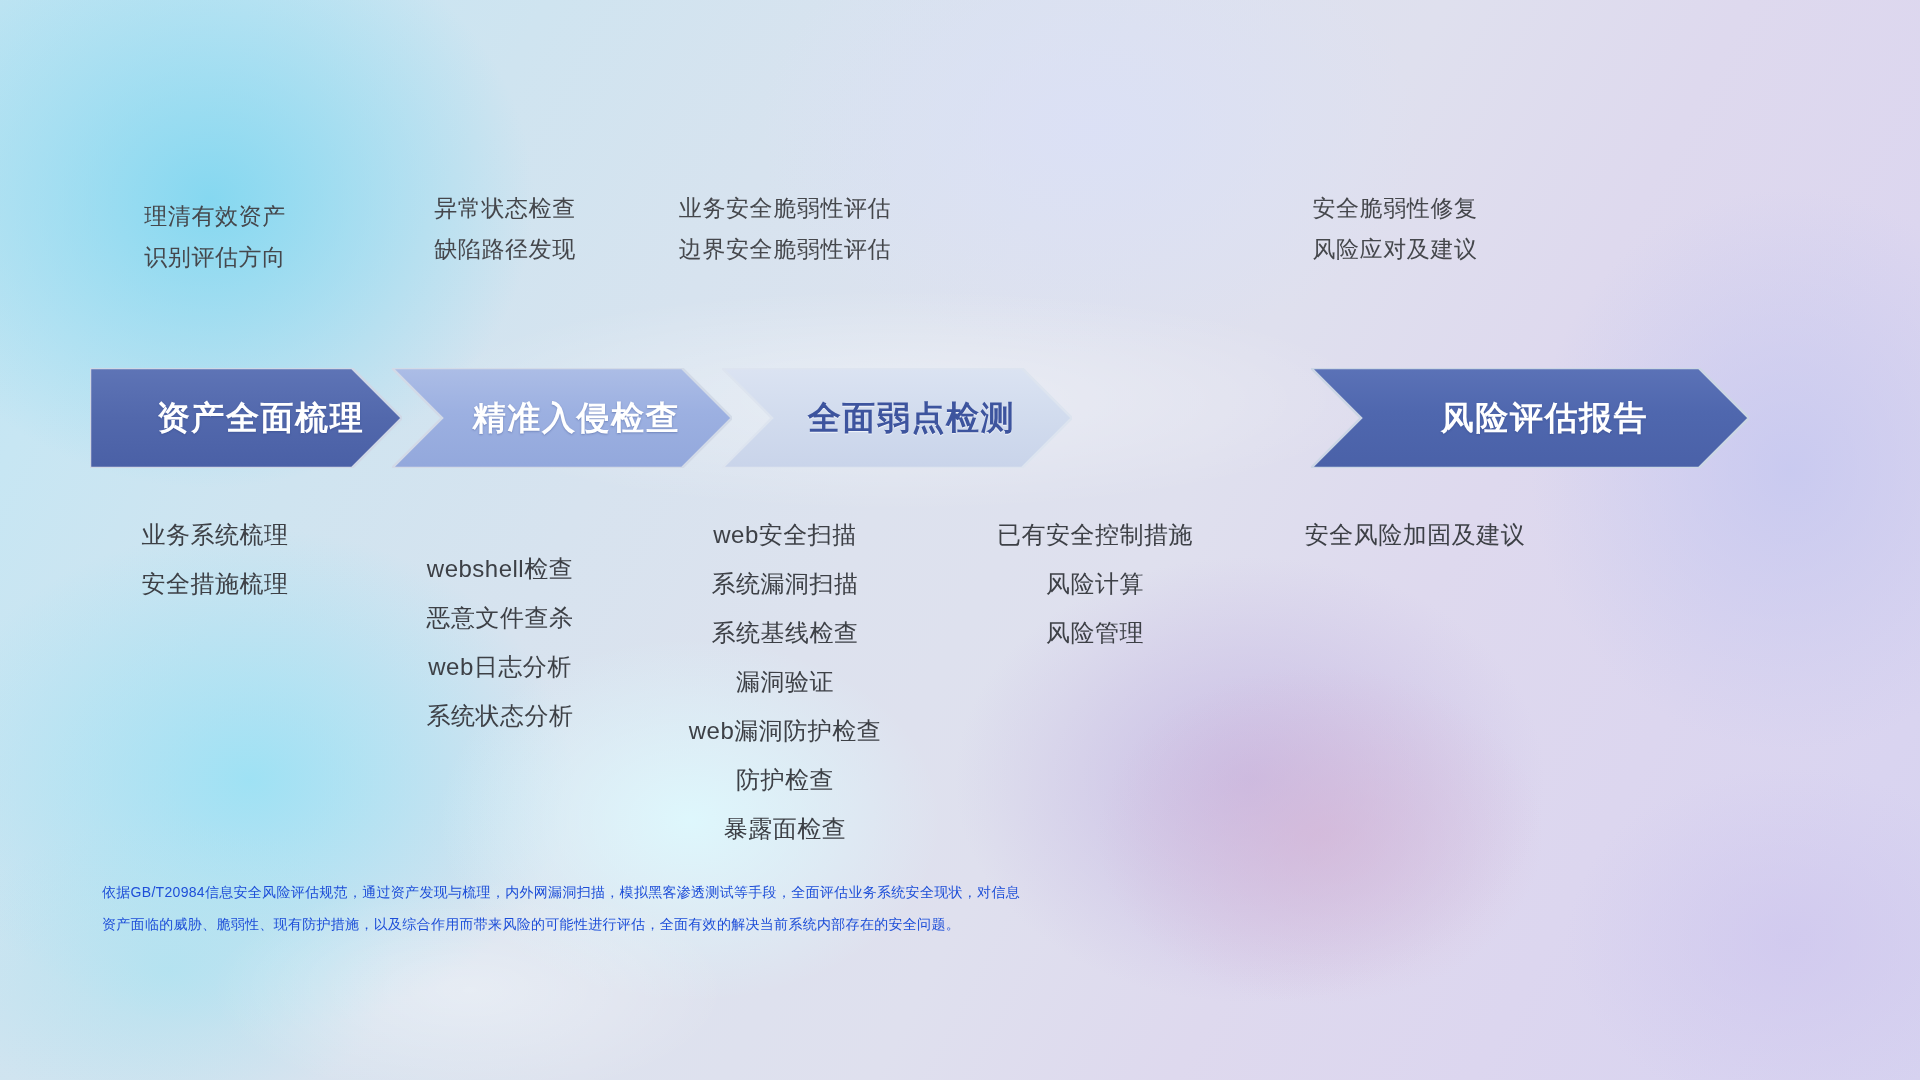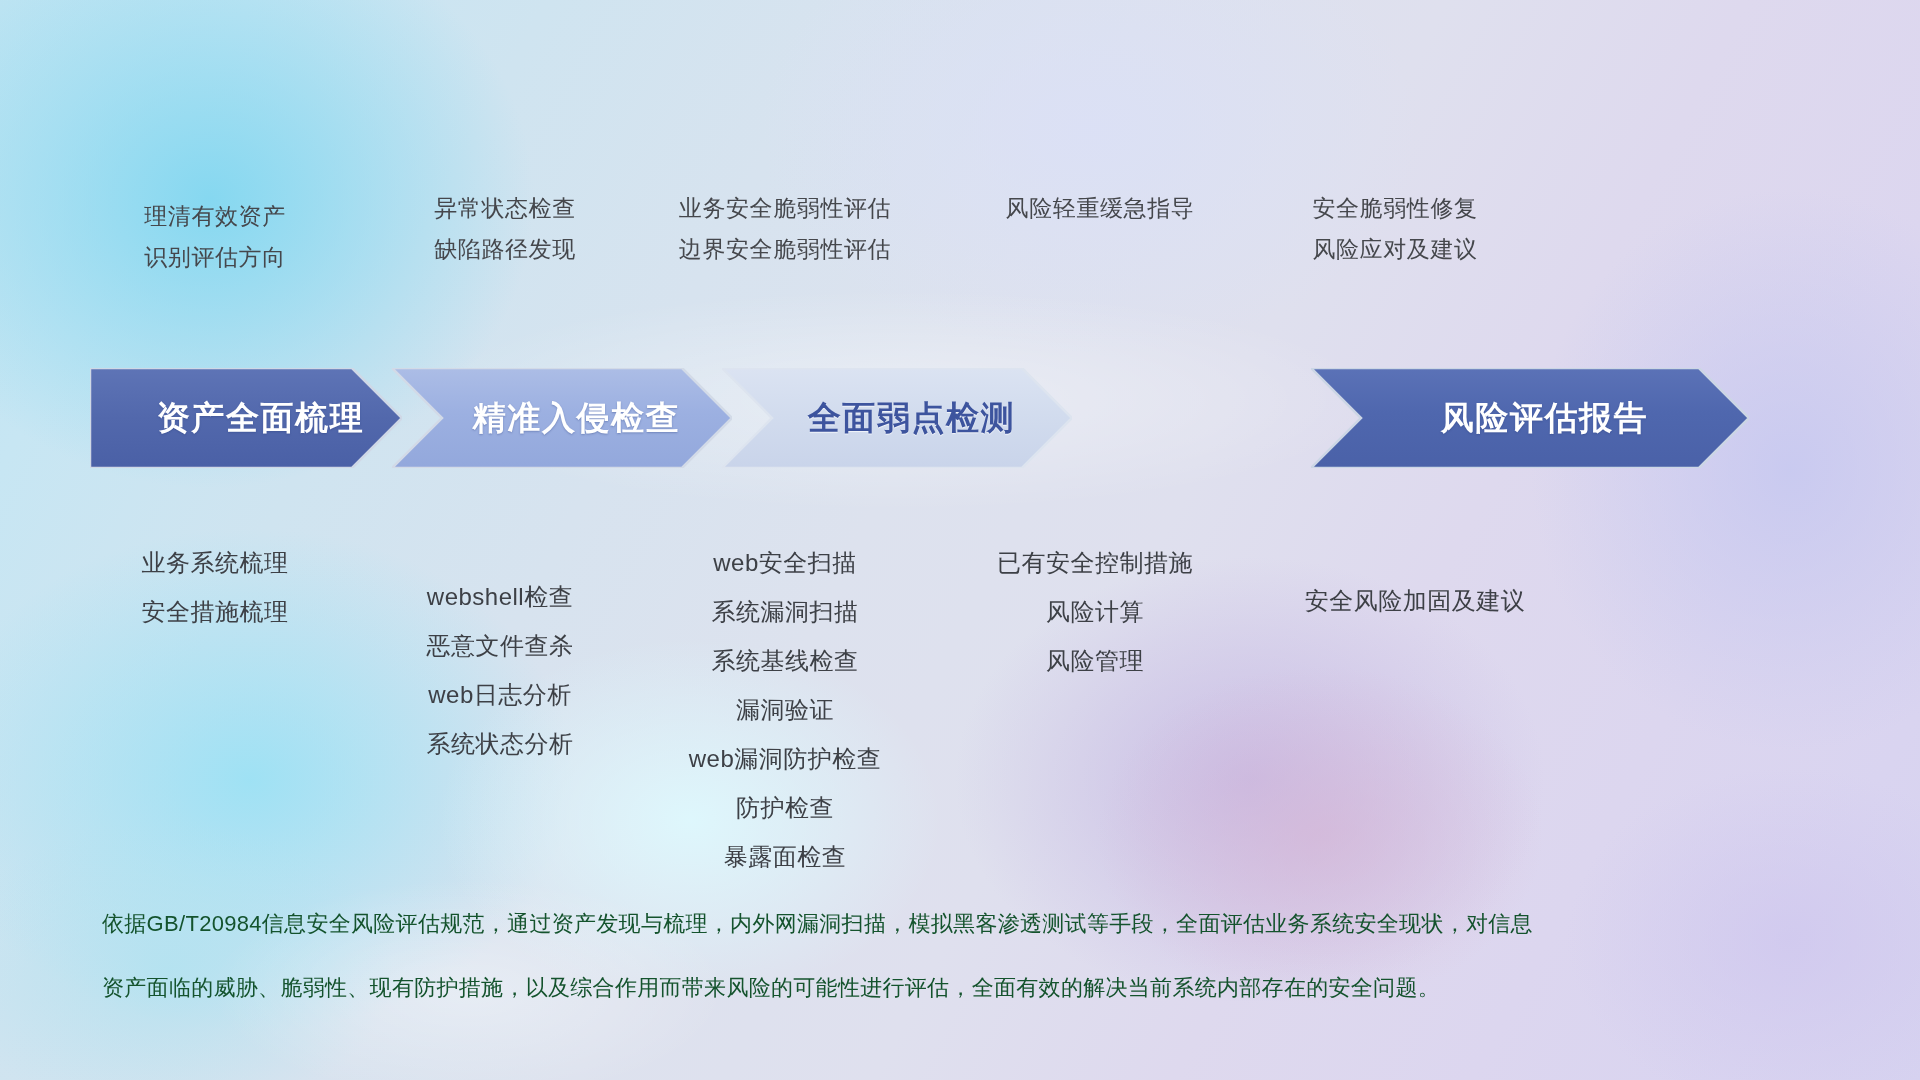--- a/index.html
+++ b/index.html
@@ -93,34 +93,34 @@
   .chev .shape { position:absolute; inset:0; }
   .chev .lbl {
     position:relative; z-index:3;
     font-size:33px; font-weight:bold; letter-spacing:1.6px;
     white-space:nowrap;
   }
   .lbl.light { color:#ffffff; text-shadow:0 1px 2px rgba(40,60,120,0.35); }
   .lbl.dark  { color:#3d549e; text-shadow:0 1px 1px rgba(255,255,255,0.75); }
 
   
-  .botrow { position:absolute; left:0; top:496px; width:1607px; height:260px; }
+  .botrow { position:absolute; left:0; top:468px; width:1607px; height:260px; }
   .botcol { position:absolute; top:0; text-align:center; }
   .botcol .bl {
     font-size:24px; color:#3d4046; line-height:49px;
     letter-spacing:0.5px; white-space:nowrap;
   }
 
   
   #footer {
     position:absolute; left:102px; top:876px; width:1560px;
   }
   #footer .fl {
-    font-size:22px; color:#14532d; line-height:32px;
-    letter-spacing:0.3px; white-space:nowrap;margin-top:32px;
+    font-size:14px; color:#1d4ed8; line-height:32px;
+    letter-spacing:0.3px; white-space:nowrap;
   }
 </style>
 </head>
 <body>
 
 <div id="bg">
   <div class="bgl base"></div>
   <div class="bgl blob7"></div>
   <div class="bgl blob1"></div>
   <div class="bgl blob6"></div>
@@ -146,23 +146,20 @@
     <div class="topcol" style="left:325px; width:360px;">
       <div class="tl">异常状态检查</div>
       <div class="tl">缺陷路径发现</div>
     </div>
 
     <div class="topcol" style="left:585px; width:400px;">
       <div class="tl">业务安全脆弱性评估</div>
       <div class="tl">边界安全脆弱性评估</div>
     </div>
 
-    <div class="topcol" style="left:880px; width:440px;">
-      <div class="tl">风险轻重缓急指导</div>
-    </div>
 
     <div class="topcol" style="left:1175px; width:440px;">
       <div class="tl">安全脆弱性修复</div>
       <div class="tl">风险应对及建议</div>
     </div>
 
   </div>
 
   <div id="banner">
 
@@ -252,21 +249,21 @@
       <div class="bl">防护检查</div>
       <div class="bl">暴露面检查</div>
     </div>
 
     <div class="botcol" style="left:925px; width:340px; padding-top:42px;">
       <div class="bl">已有安全控制措施</div>
       <div class="bl">风险计算</div>
       <div class="bl">风险管理</div>
     </div>
 
-    <div class="botcol" style="left:1205px; width:420px; padding-top:42px;margin-top:38px;">
+    <div class="botcol" style="left:1205px; width:420px; padding-top:42px;">
       <div class="bl">安全风险加固及建议</div>
     </div>
 
   </div>
 
   <div id="footer">
     <div class="fl">依据GB/T20984信息安全风险评估规范，通过资产发现与梳理，内外网漏洞扫描，模拟黑客渗透测试等手段，全面评估业务系统安全现状，对信息</div>
     <div class="fl">资产面临的威胁、脆弱性、现有防护措施，以及综合作用而带来风险的可能性进行评估，全面有效的解决当前系统内部存在的安全问题。</div>
   </div>
 

